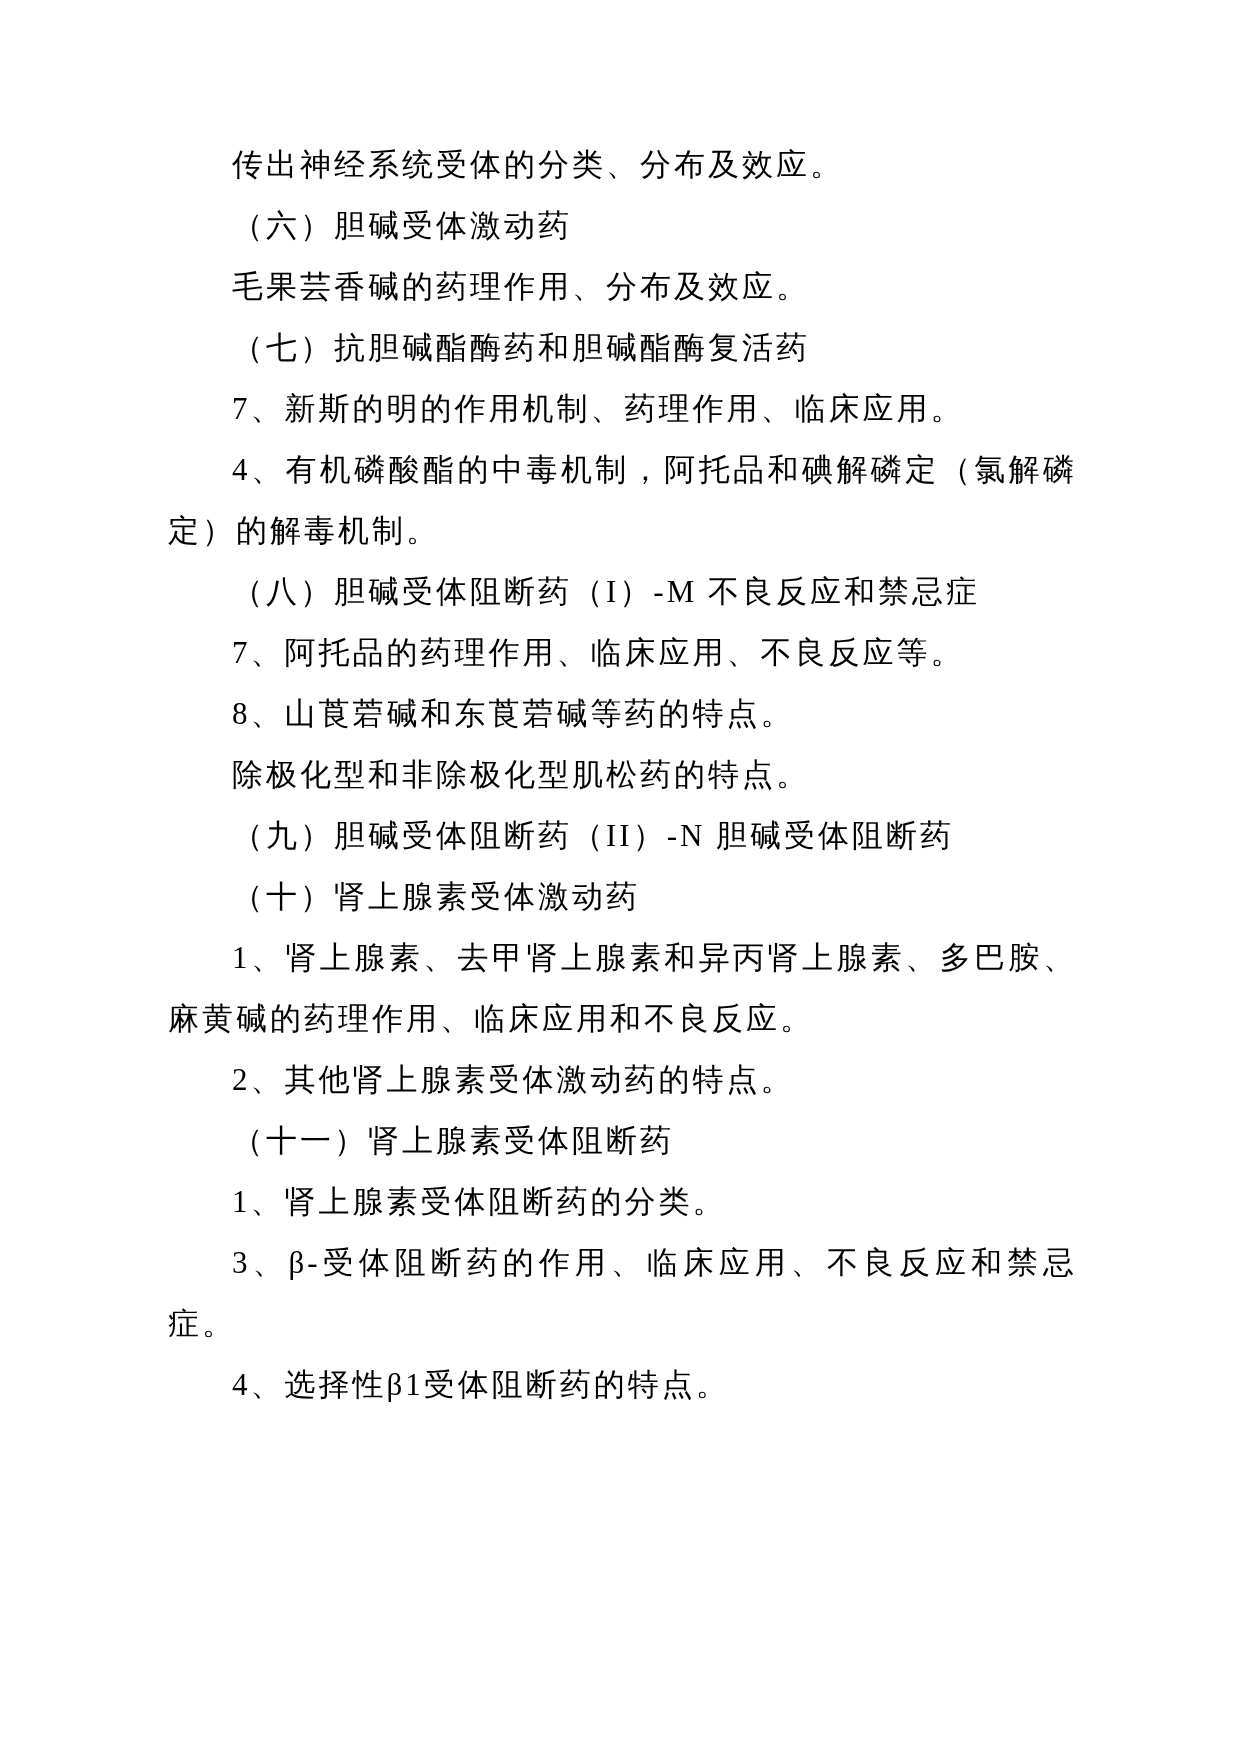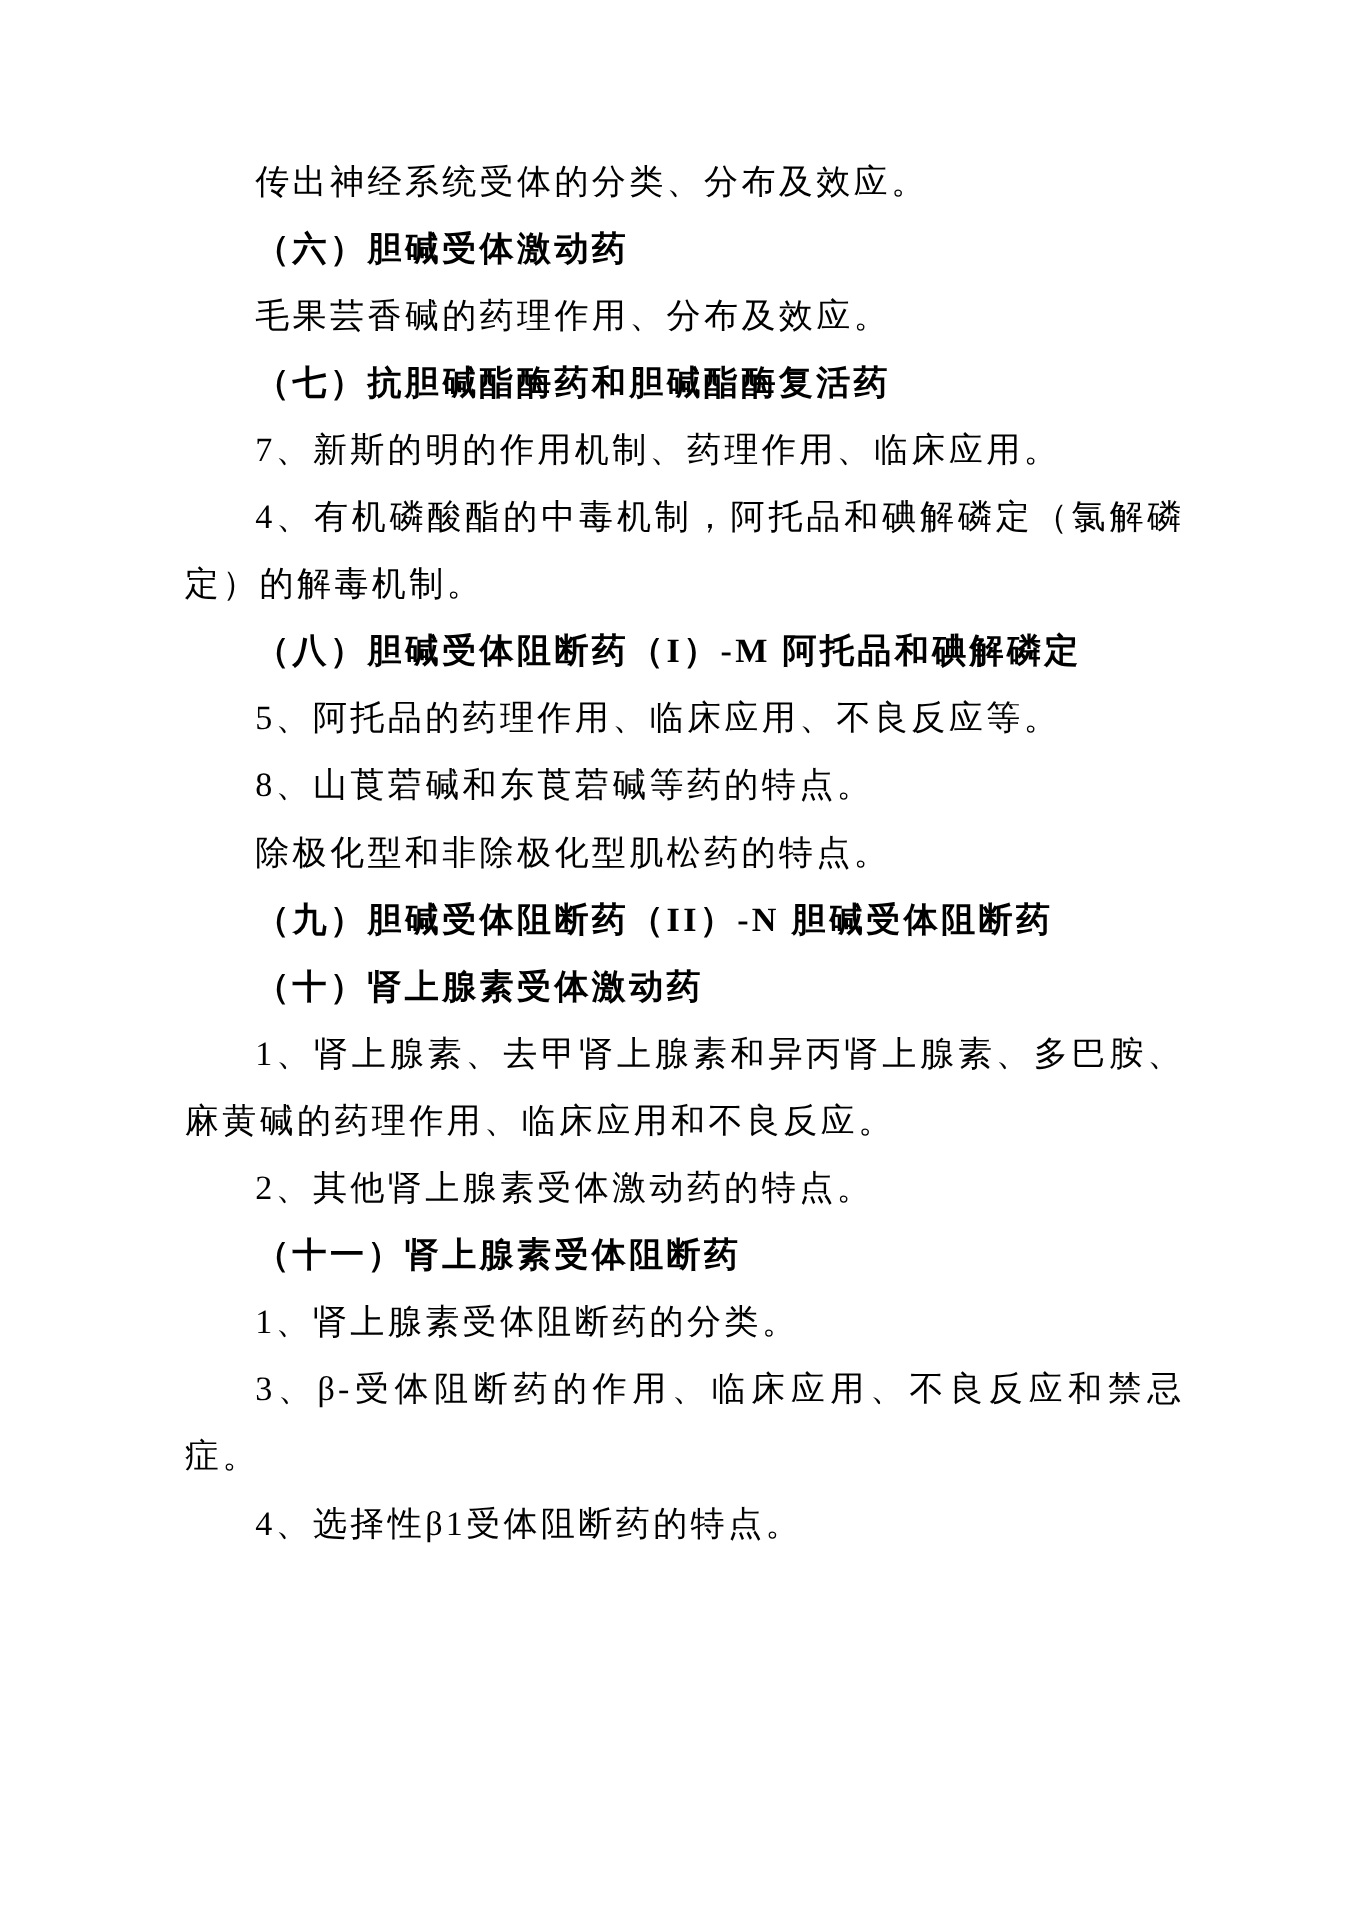--- a/index.html
+++ b/index.html
@@ -23,36 +23,36 @@
   .para {
     margin: 0;
     font-size: 31px;
     line-height: 61px;
     letter-spacing: 3px;
     text-indent: 64px;
     text-align: justify;
     color: #000000;
   }
   .para.heading {
-    font-weight: bold;
+    font-weight: normal;
   }
 </style>
 </head>
 <body>
 
 <div class="page">
   <div class="doc-content" id="doc-content">
       <p class="para">传出神经系统受体的分类、分布及效应。</p>
       <p class="para heading">（六）胆碱受体激动药</p>
       <p class="para">毛果芸香碱的药理作用、分布及效应。</p>
       <p class="para heading">（七）抗胆碱酯酶药和胆碱酯酶复活药</p>
       <p class="para">7、新斯的明的作用机制、药理作用、临床应用。</p>
       <p class="para">4、有机磷酸酯的中毒机制，阿托品和碘解磷定（氯解磷定）的解毒机制。</p>
-      <p class="para heading">（八）胆碱受体阻断药（I）-M 阿托品和碘解磷定</p>
-      <p class="para">5、阿托品的药理作用、临床应用、不良反应等。</p>
+      <p class="para heading">（八）胆碱受体阻断药（I）-M 不良反应和禁忌症</p>
+      <p class="para">7、阿托品的药理作用、临床应用、不良反应等。</p>
       <p class="para">8、山莨菪碱和东莨菪碱等药的特点。</p>
       <p class="para">除极化型和非除极化型肌松药的特点。</p>
       <p class="para heading">（九）胆碱受体阻断药（II）-N 胆碱受体阻断药</p>
       <p class="para heading">（十）肾上腺素受体激动药</p>
       <p class="para">1、肾上腺素、去甲肾上腺素和异丙肾上腺素、多巴胺、麻黄碱的药理作用、临床应用和不良反应。</p>
       <p class="para">2、其他肾上腺素受体激动药的特点。</p>
       <p class="para heading">（十一）肾上腺素受体阻断药</p>
       <p class="para">1、肾上腺素受体阻断药的分类。</p>
       <p class="para">3、β-受体阻断药的作用、临床应用、不良反应和禁忌症。</p>
       <p class="para">4、选择性β1受体阻断药的特点。</p>

